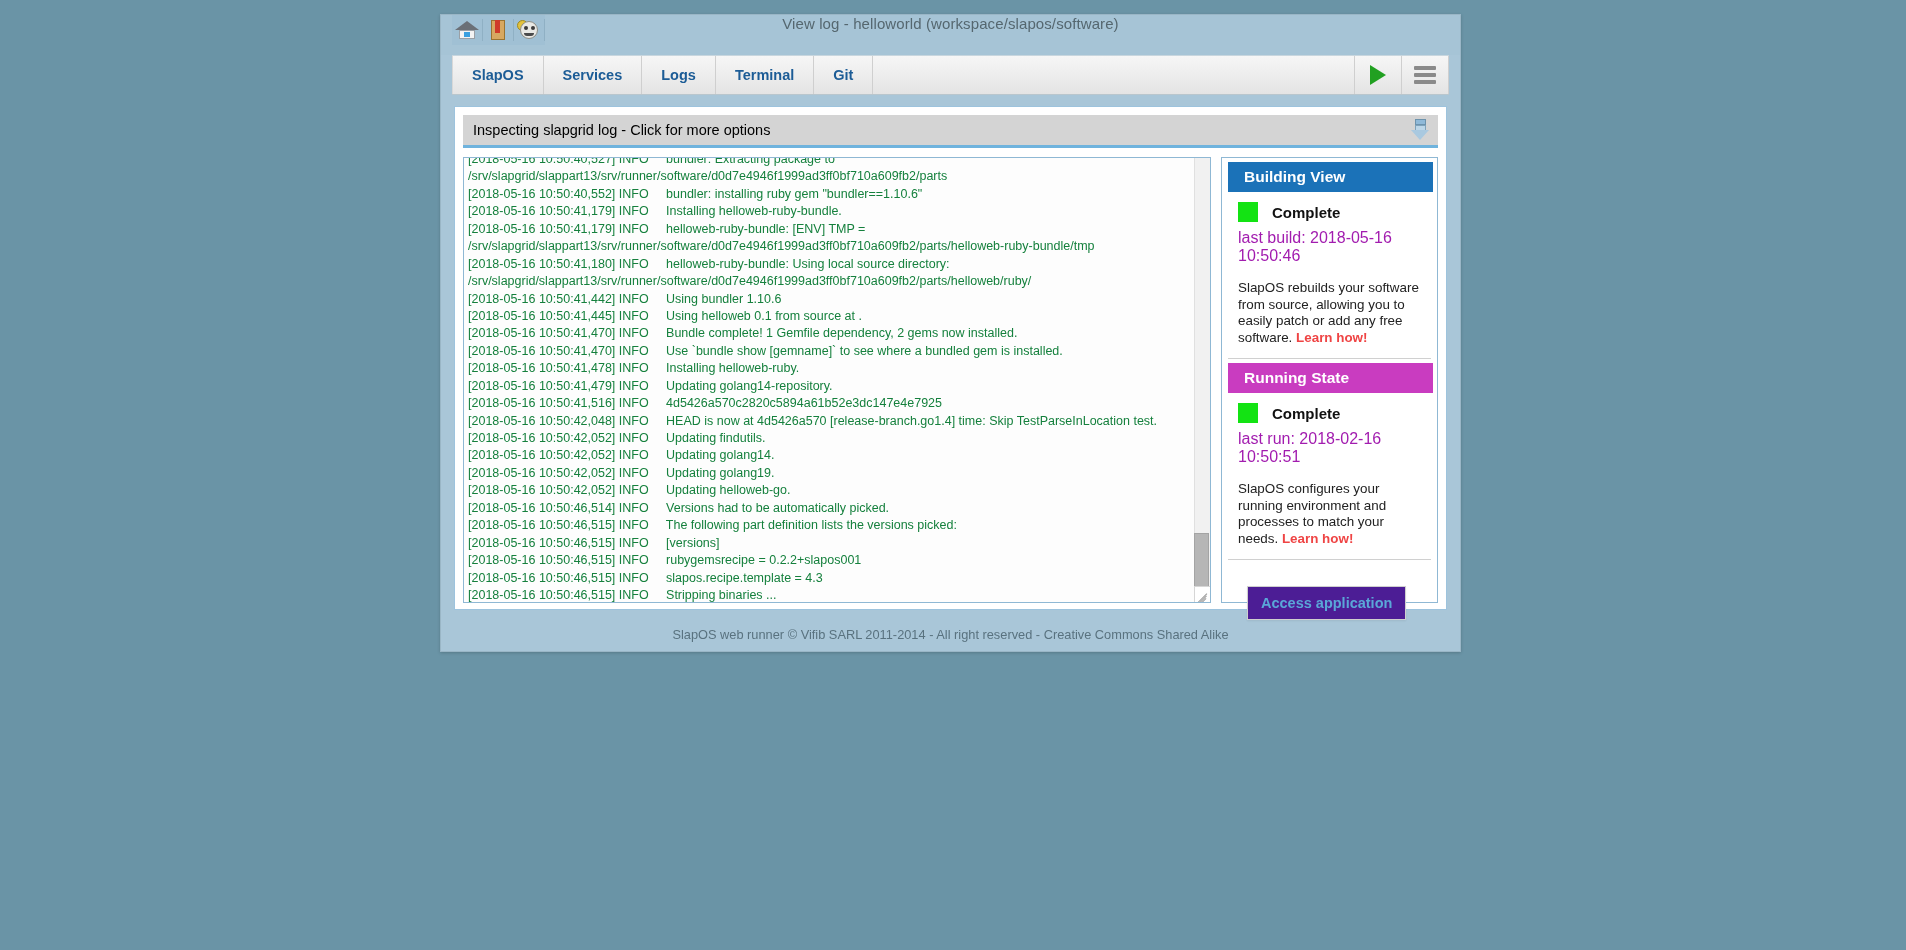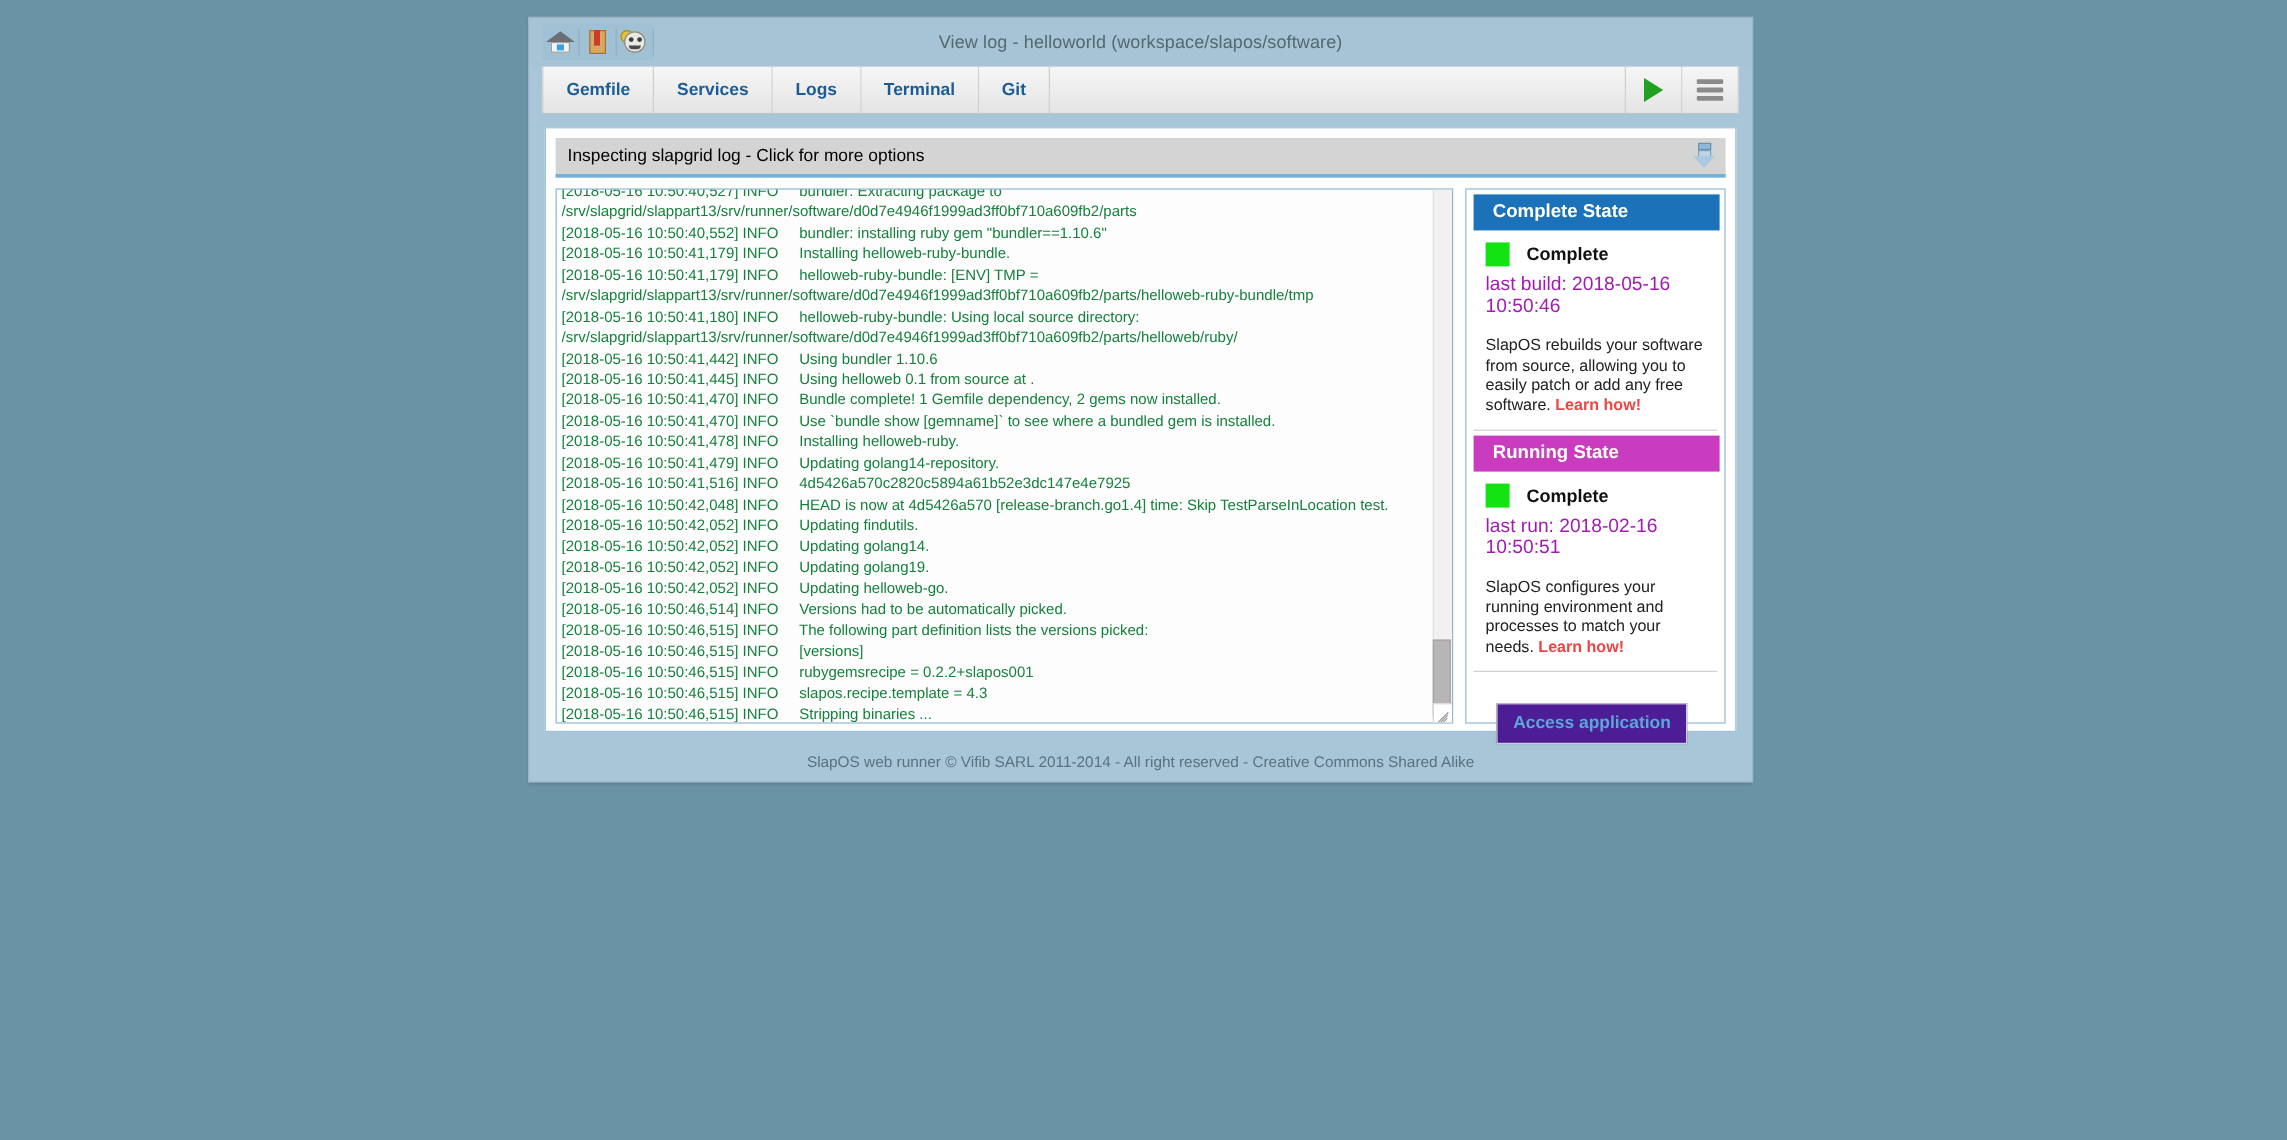--- a/index.html
+++ b/index.html
@@ -26,21 +26,21 @@
     box-sizing: border-box;
     box-shadow: 0 1px 3px rgba(0,0,0,0.18);
   }
 
   
   .titlebar {
     position: relative;
     height: 40px;
     background: #a6c4d6;
     display: flex;
-    align-items: center;
+    align-items: flex-start;
   }
   .icon-group {
     display: flex;
     align-items: center;
     height: 30px;
     margin-left: 11px;
     background: #a0c0d4;
   }
   .tool-icon {
     width: 30px;
@@ -378,21 +378,21 @@
         <span class="face-e1"></span>
         <span class="face-e2"></span>
         <span class="face-m"></span>
       </div>
       <div class="icon-sep"></div>
     </div>
     <div class="window-title">View log - helloworld (workspace/slapos/software)</div>
   </div>
 
   <div class="navbar">
-    <div class="nav-tab">Gemfile</div>
+    <div class="nav-tab">SlapOS</div>
     <div class="nav-tab">Services</div>
     <div class="nav-tab">Logs</div>
     <div class="nav-tab">Terminal</div>
     <div class="nav-tab">Git</div>
     <div class="nav-spacer"></div>
     <div class="nav-btn">
       <span class="play-tri"></span>
     </div>
     <div class="nav-btn">
       <span class="burger">
@@ -423,21 +423,21 @@
         </div>
         <div class="resize-grip">
           <i></i>
             <i></i>
             <i></i>
         </div>
       </div>
 
       <div class="sidepanel">
 
-        <div class="panel-head building" style="background: rgb(27, 114, 184);">Complete State</div>
+        <div class="panel-head building" style="background: rgb(27, 114, 184);">Building View</div>
         <div class="state-row">
           <span class="state-square" style="background: rgb(19, 227, 19);"></span>
           <span class="state-text">Complete</span>
         </div>
         <div class="state-meta">last build: 2018-05-16 10:50:46</div>
         <div class="state-desc">
           <span>SlapOS rebuilds your software from source, allowing you to easily patch or add any free software. </span><a href="#">Learn how!</a>
         </div>
 
         <div class="panel-divider"></div>

